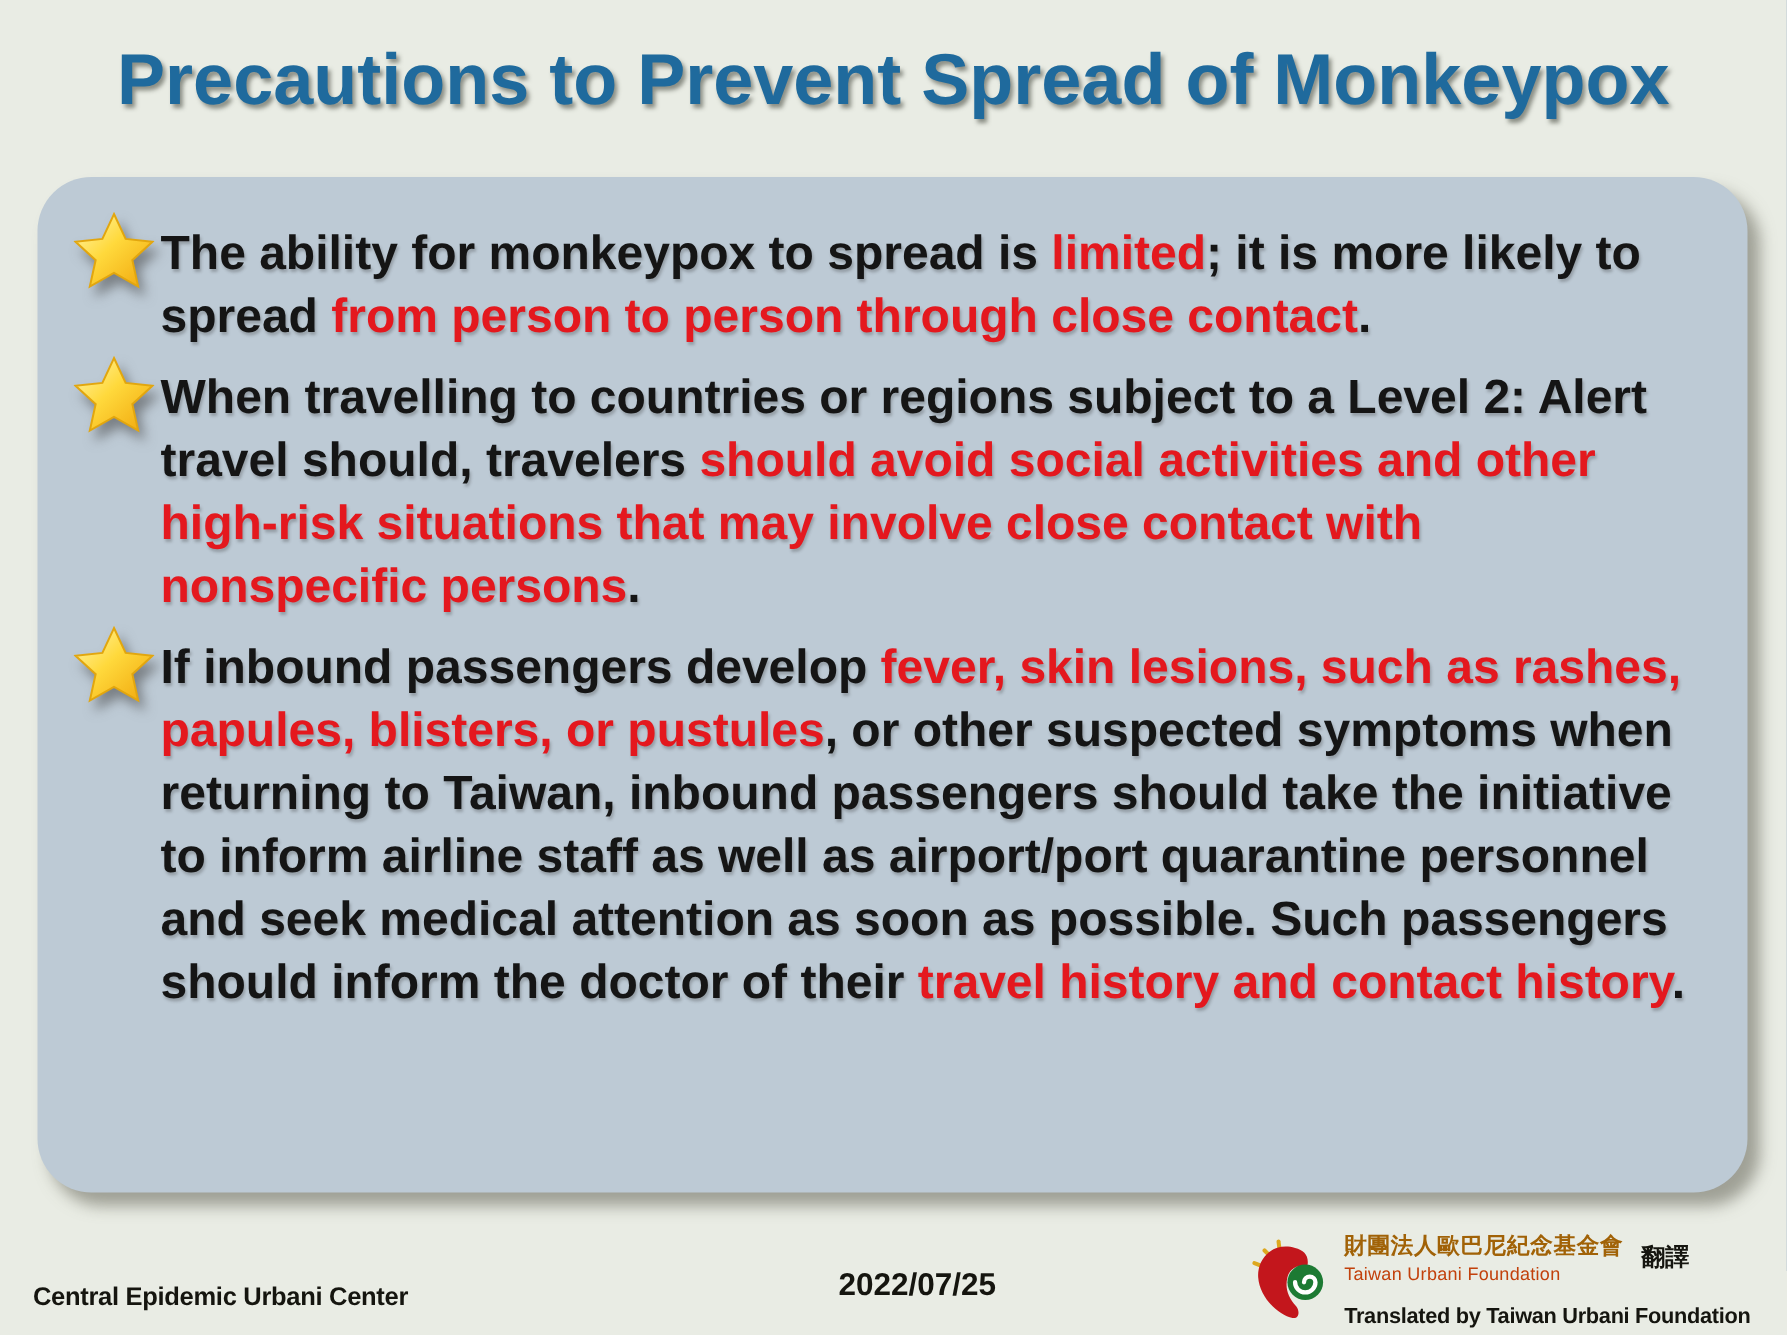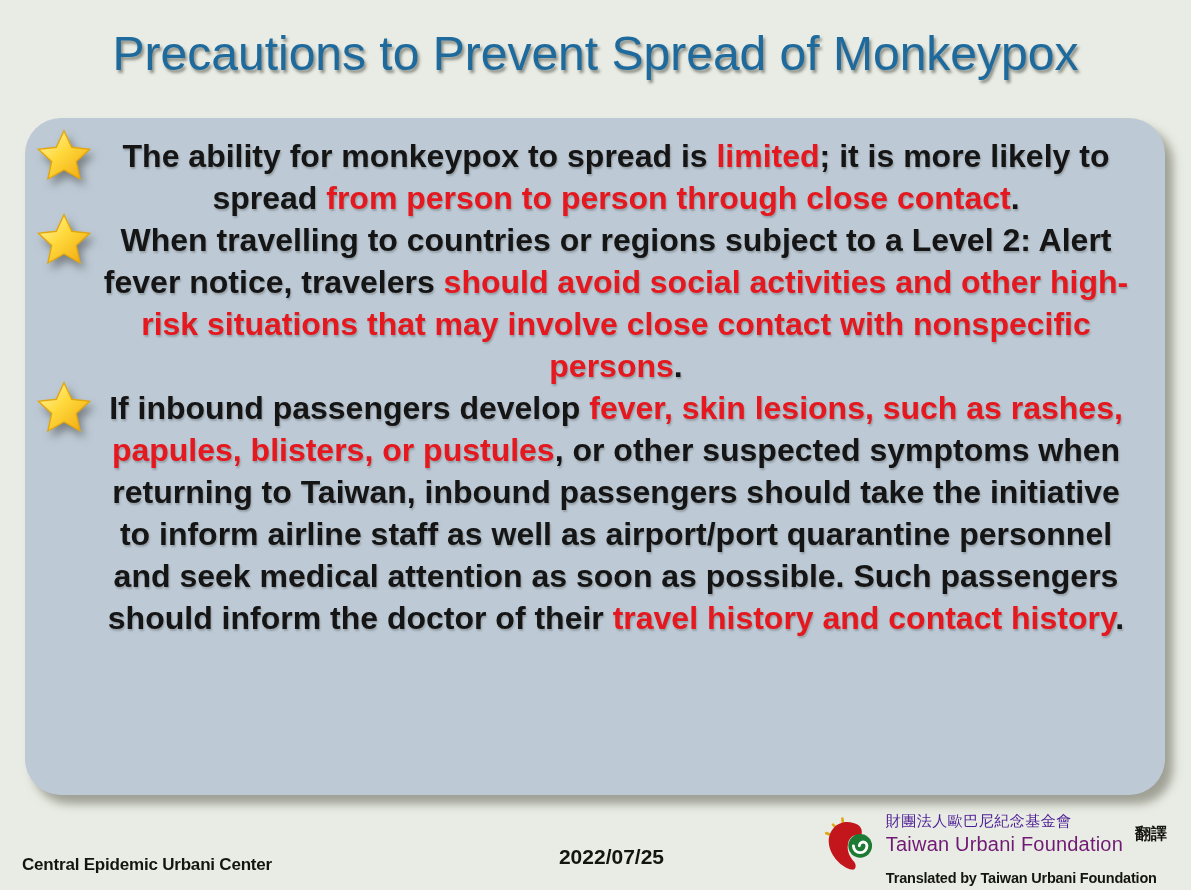--- a/index.html
+++ b/index.html
@@ -9,37 +9,37 @@
     font-family:"Liberation Sans", sans-serif;
     position:relative;
     overflow:hidden;
   }
   .page{position:absolute;inset:0;}
 
   
   .title{
     position:absolute;top:26px;left:0;width:100%;
     text-align:center;
-    font-size:48px;font-weight:normal;letter-spacing:0px;
+    font-size:48px;font-weight:bold;letter-spacing:0px;
     color:#1f6a9d;
     text-shadow:2px 3px 3px rgba(122,126,116,0.85);
     white-space:nowrap;
   }
 
   
   .panel{
     position:absolute;left:25px;top:118px;width:1140px;height:677px;
     background:#bdcad5;
     border-radius:36px;
     box-shadow:8px 9px 10px rgba(98,98,86,0.55);
     box-sizing:border-box;
     padding:17px 28px 0 70px;
   }
   .bullet-list{list-style:none;margin:0;padding:0;}
-  .bullet-item{position:relative;margin:0;text-align:center;}
+  .bullet-item{position:relative;margin:12px;}
   .bullet-text{
     font-size:32px;font-weight:bold;line-height:42px;
     color:#151515;
     text-shadow:1px 2px 2px rgba(45,45,45,0.28);
   }
   .seg-black{color:#151515;}
   .seg-red{color:#e4181e;}
   .star{
     position:absolute;left:-58px;top:-7px;width:54px;height:54px;
     filter:drop-shadow(4px 6px 4px rgba(70,70,70,0.55));
@@ -52,22 +52,22 @@
 
   .footer-date{
     position:absolute;left:16px;bottom:21px;width:100%;
     text-align:center;font-size:21px;font-weight:bold;color:#15150f;
   }
 
   .footer-right{position:absolute;right:24px;bottom:4px;display:flex;align-items:flex-start;}
   .foundation-logo{margin-right:8px;margin-top:2px;flex:none;}
   .fr-text{position:relative;}
   .fr-main{display:flex;align-items:center;}
-  .fr-zh{font-size:15px;color:#4c1d95;letter-spacing:0.5px;}
-  .fr-en{font-size:20px;color:#701a75;margin-top:2px;letter-spacing:0.2px;}
+  .fr-zh{font-size:15px;color:#a16207;letter-spacing:0.5px;font-weight:bold;}
+  .fr-en{font-size:12px;color:#c2410c;margin-top:2px;letter-spacing:0.2px;}
   .fr-translate-label{font-size:16px;font-weight:bold;color:#15150f;margin-left:12px;}
   .fr-translated{font-size:14.5px;font-weight:bold;color:#15150f;margin-top:14px;letter-spacing:-0.2px;}
 </style>
 </head>
 <body>
 
 <div class="page">
 
   <div class="title">Precautions to Prevent Spread of Monkeypox</div>
 
@@ -92,21 +92,21 @@
         <svg class="star" viewBox="0 0 60 60" aria-hidden="true">
           <defs>
             <linearGradient id="sg2" x1="0" y1="0" x2="1" y2="1">
               <stop offset="0" stop-color="#fff6b0"></stop>
                 <stop offset="0.45" stop-color="#ffd93c"></stop>
                 <stop offset="1" stop-color="#f0a50a"></stop>
             </linearGradient>
           </defs>
           <polygon points="30,3 38.6,21.4 58.5,23.6 43.6,37.2 47.9,56.7 30,46.6 12.1,56.7 16.4,37.2 1.5,23.6 21.4,21.4" fill="url(#sg2)" stroke="#e2a60e" stroke-width="1.5"></polygon>
         </svg>
-        <div class="bullet-text"><span class="seg-black">When travelling to countries or regions subject to a Level 2: Alert fever notice, travelers </span><span class="seg-red">should avoid social activities and other high-risk situations that may involve close contact with nonspecific persons</span><span class="seg-black">.</span></div>
+        <div class="bullet-text"><span class="seg-black">When travelling to countries or regions subject to a Level 2: Alert travel should, travelers </span><span class="seg-red">should avoid social activities and other high-risk situations that may involve close contact with nonspecific persons</span><span class="seg-black">.</span></div>
       </li>
 
       <li class="bullet-item">
         <svg class="star" viewBox="0 0 60 60" aria-hidden="true">
           <defs>
             <linearGradient id="sg3" x1="0" y1="0" x2="1" y2="1">
               <stop offset="0" stop-color="#fff6b0"></stop>
                 <stop offset="0.45" stop-color="#ffd93c"></stop>
                 <stop offset="1" stop-color="#f0a50a"></stop>
             </linearGradient>

